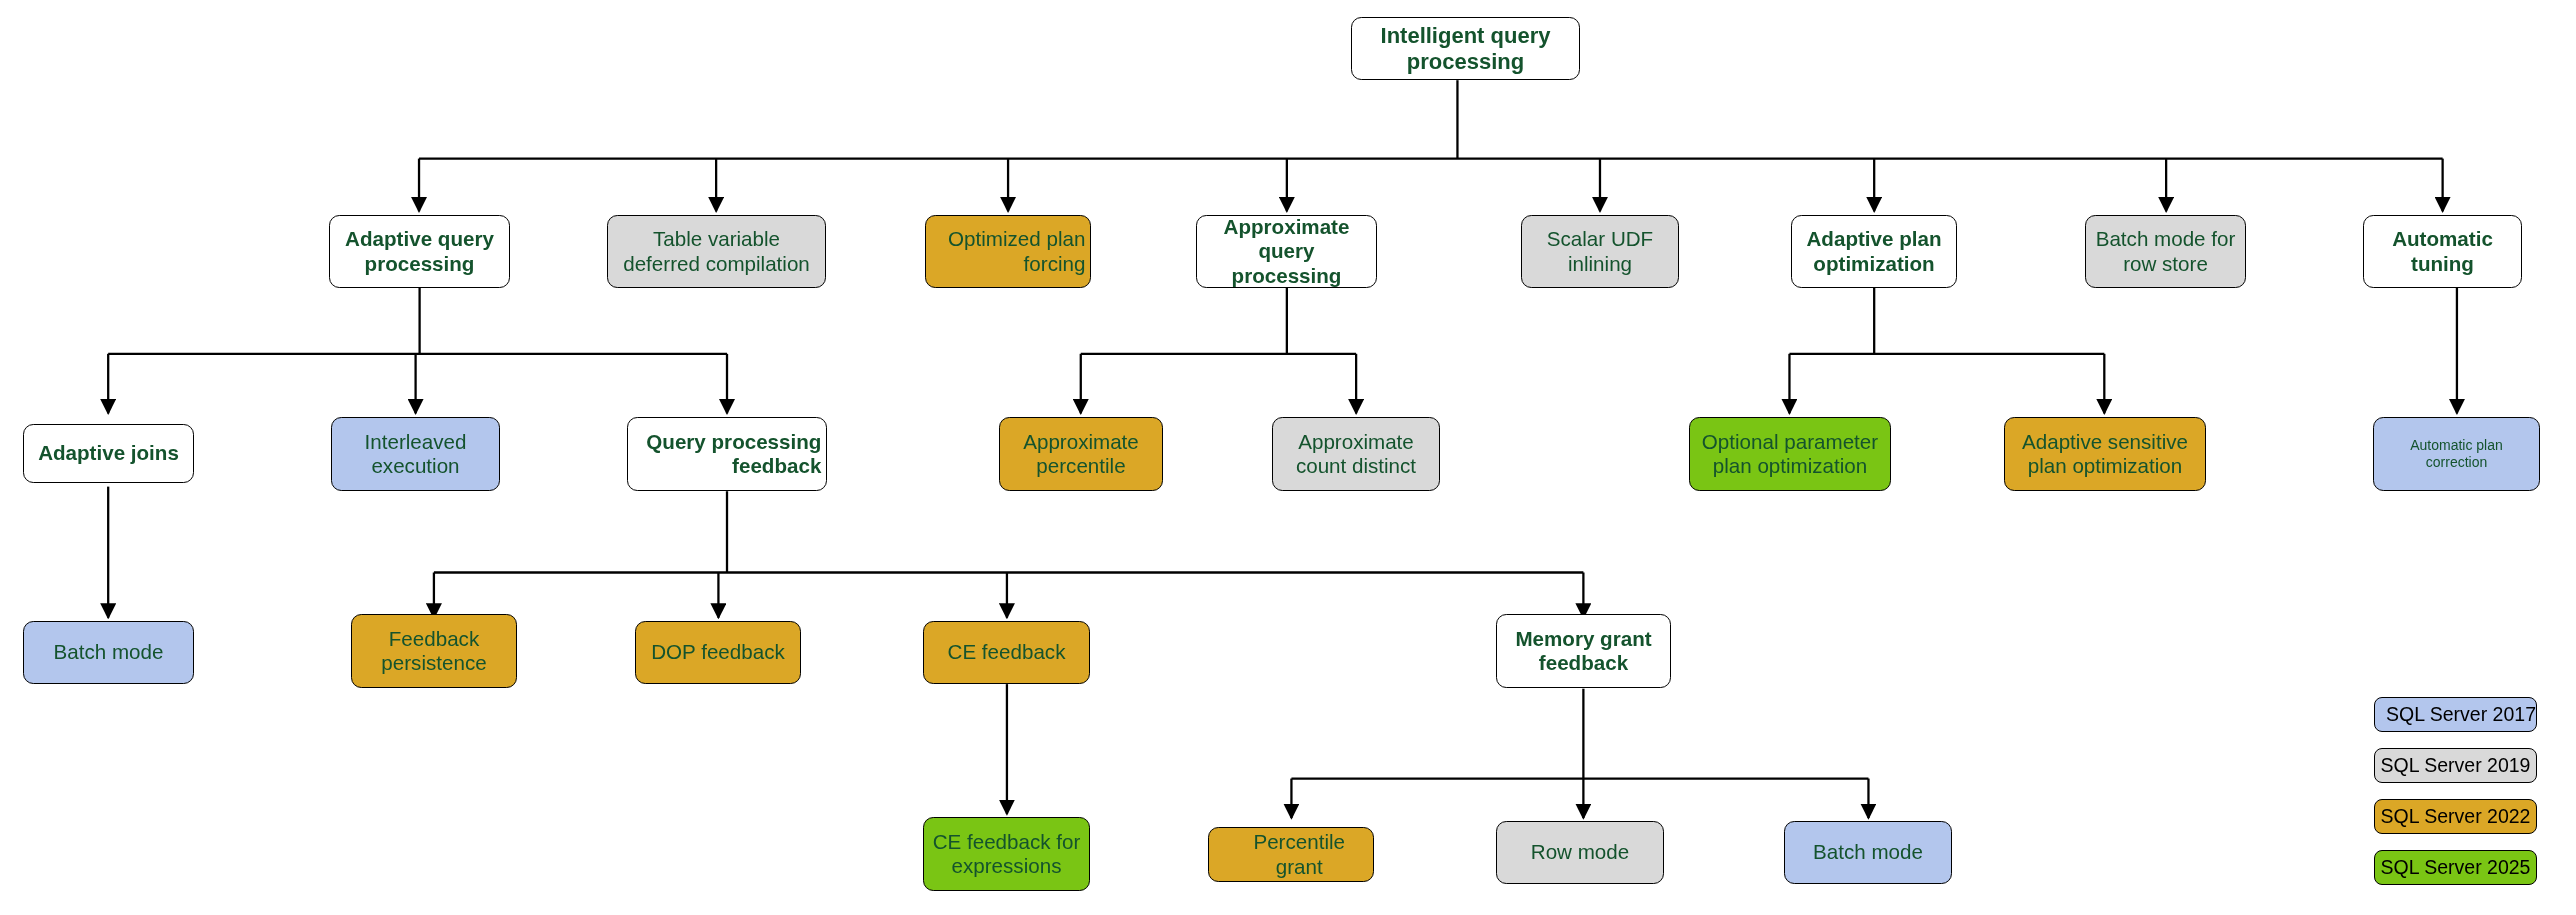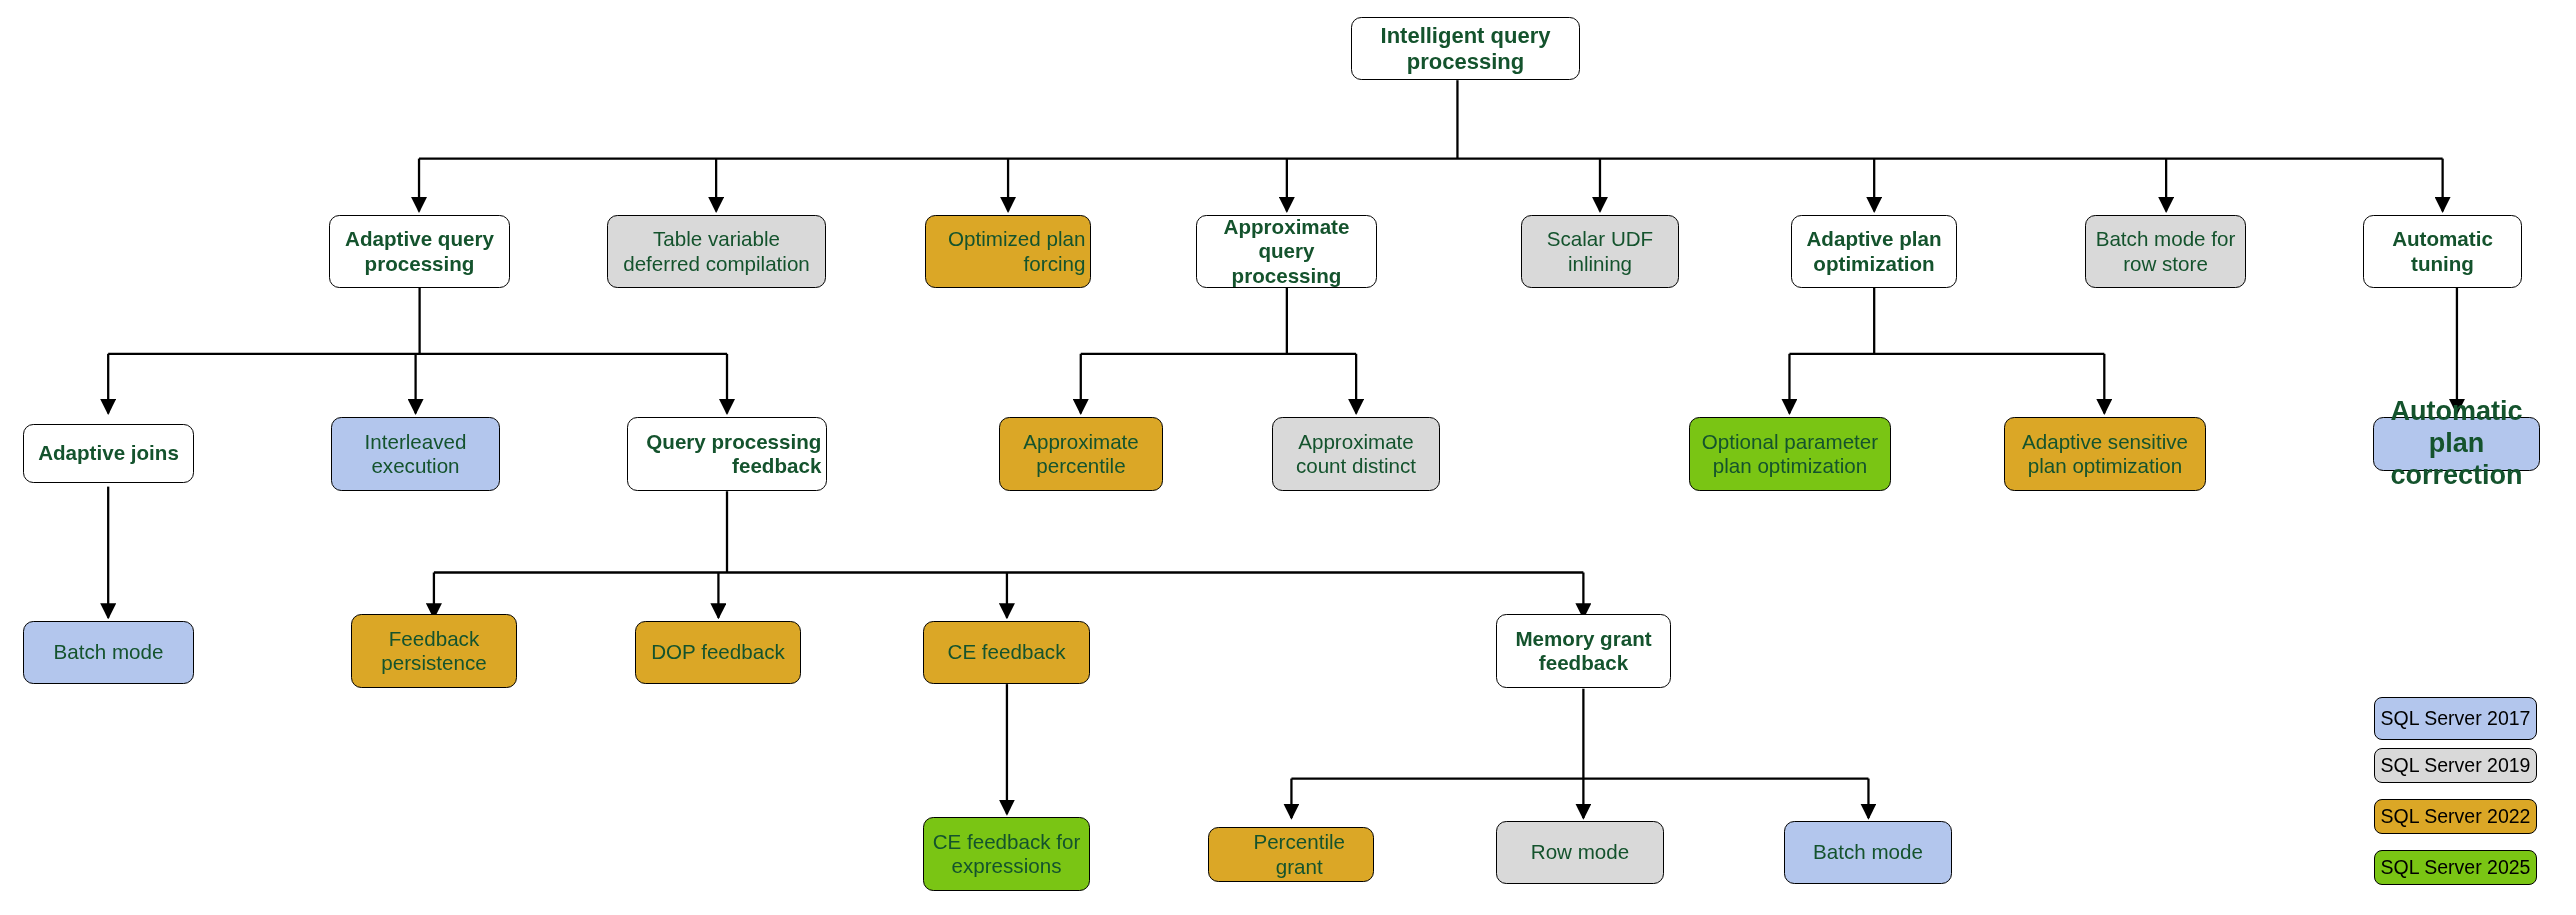--- a/index.html
+++ b/index.html
@@ -158,21 +158,21 @@
       </div>
       <div class="node fill-gray normal" style="left: 1272px; top: 417px; width: 168px; height: 74px; font-size: 20.6px;">
         <span class="label">Approximate count distinct</span>
       </div>
       <div class="node fill-green normal" style="left: 1689px; top: 417px; width: 202px; height: 74px; font-size: 20.6px;">
         <span class="label">Optional parameter plan optimization</span>
       </div>
       <div class="node fill-orange normal" style="left: 2004px; top: 417px; width: 202px; height: 74px; font-size: 20.6px;">
         <span class="label">Adaptive sensitive plan optimization</span>
       </div>
-      <div class="node fill-blue normal" style="left: 2373px; top: 417px; width: 167px; height: 54px; font-size: 27px; font-weight: bold;">
+      <div class="node fill-blue normal" style="left: 2373px; top: 417px; width: 167px; height: 74px; font-size: 14px;">
         <span class="label">Automatic plan correction</span>
       </div>
       <div class="node fill-blue normal" style="left: 23px; top: 621px; width: 171px; height: 63px; font-size: 20.6px;">
         <span class="label">Batch mode</span>
       </div>
       <div class="node fill-orange normal" style="left: 351px; top: 614px; width: 166px; height: 74px; font-size: 20.6px;">
         <span class="label">Feedback persistence</span>
       </div>
       <div class="node fill-orange normal" style="left: 635px; top: 621px; width: 166px; height: 63px; font-size: 20.6px; align-items: center;">
         <span class="label">DOP feedback</span>
@@ -190,21 +190,21 @@
         <span class="label">Percentile grant</span>
       </div>
       <div class="node fill-gray normal" style="left: 1496px; top: 821px; width: 168px; height: 63px; font-size: 20.6px;">
         <span class="label">Row mode</span>
       </div>
       <div class="node fill-blue normal" style="left: 1784px; top: 821px; width: 168px; height: 63px; font-size: 20.6px;">
         <span class="label">Batch mode</span>
       </div>
     </div>
   <div id="legend-layer">
-      <div class="legend-box fill-blue" style="left: 2374px; top: 697px; width: 163px; height: 43px;">
+      <div class="legend-box fill-blue" style="left: 2374px; top: 697px; width: 163px; height: 35px; justify-content: flex-end;">
         <span>SQL Server 2017</span>
       </div>
       <div class="legend-box fill-gray" style="left: 2374px; top: 748px; width: 163px; height: 35px;">
         <span>SQL Server 2019</span>
       </div>
       <div class="legend-box fill-orange" style="left: 2374px; top: 799px; width: 163px; height: 35px;">
         <span>SQL Server 2022</span>
       </div>
       <div class="legend-box fill-green" style="left: 2374px; top: 850px; width: 163px; height: 35px;">
         <span>SQL Server 2025</span>

